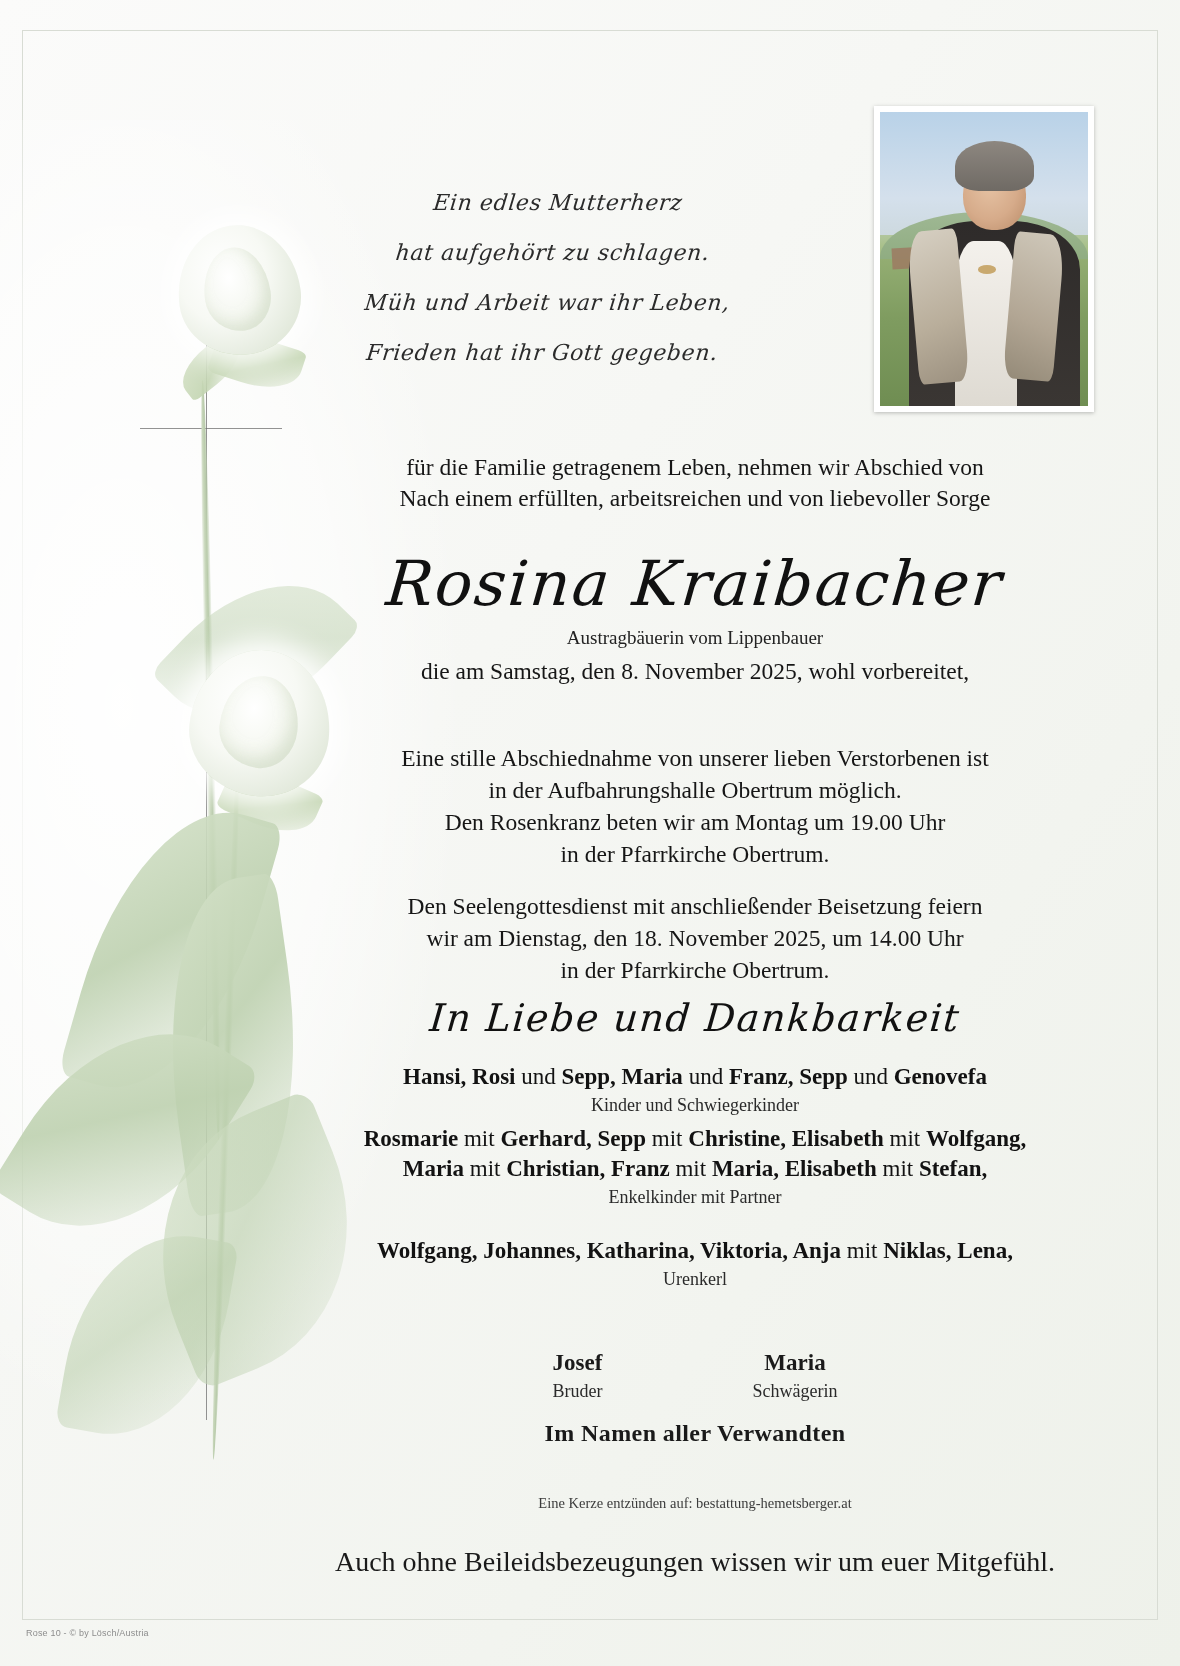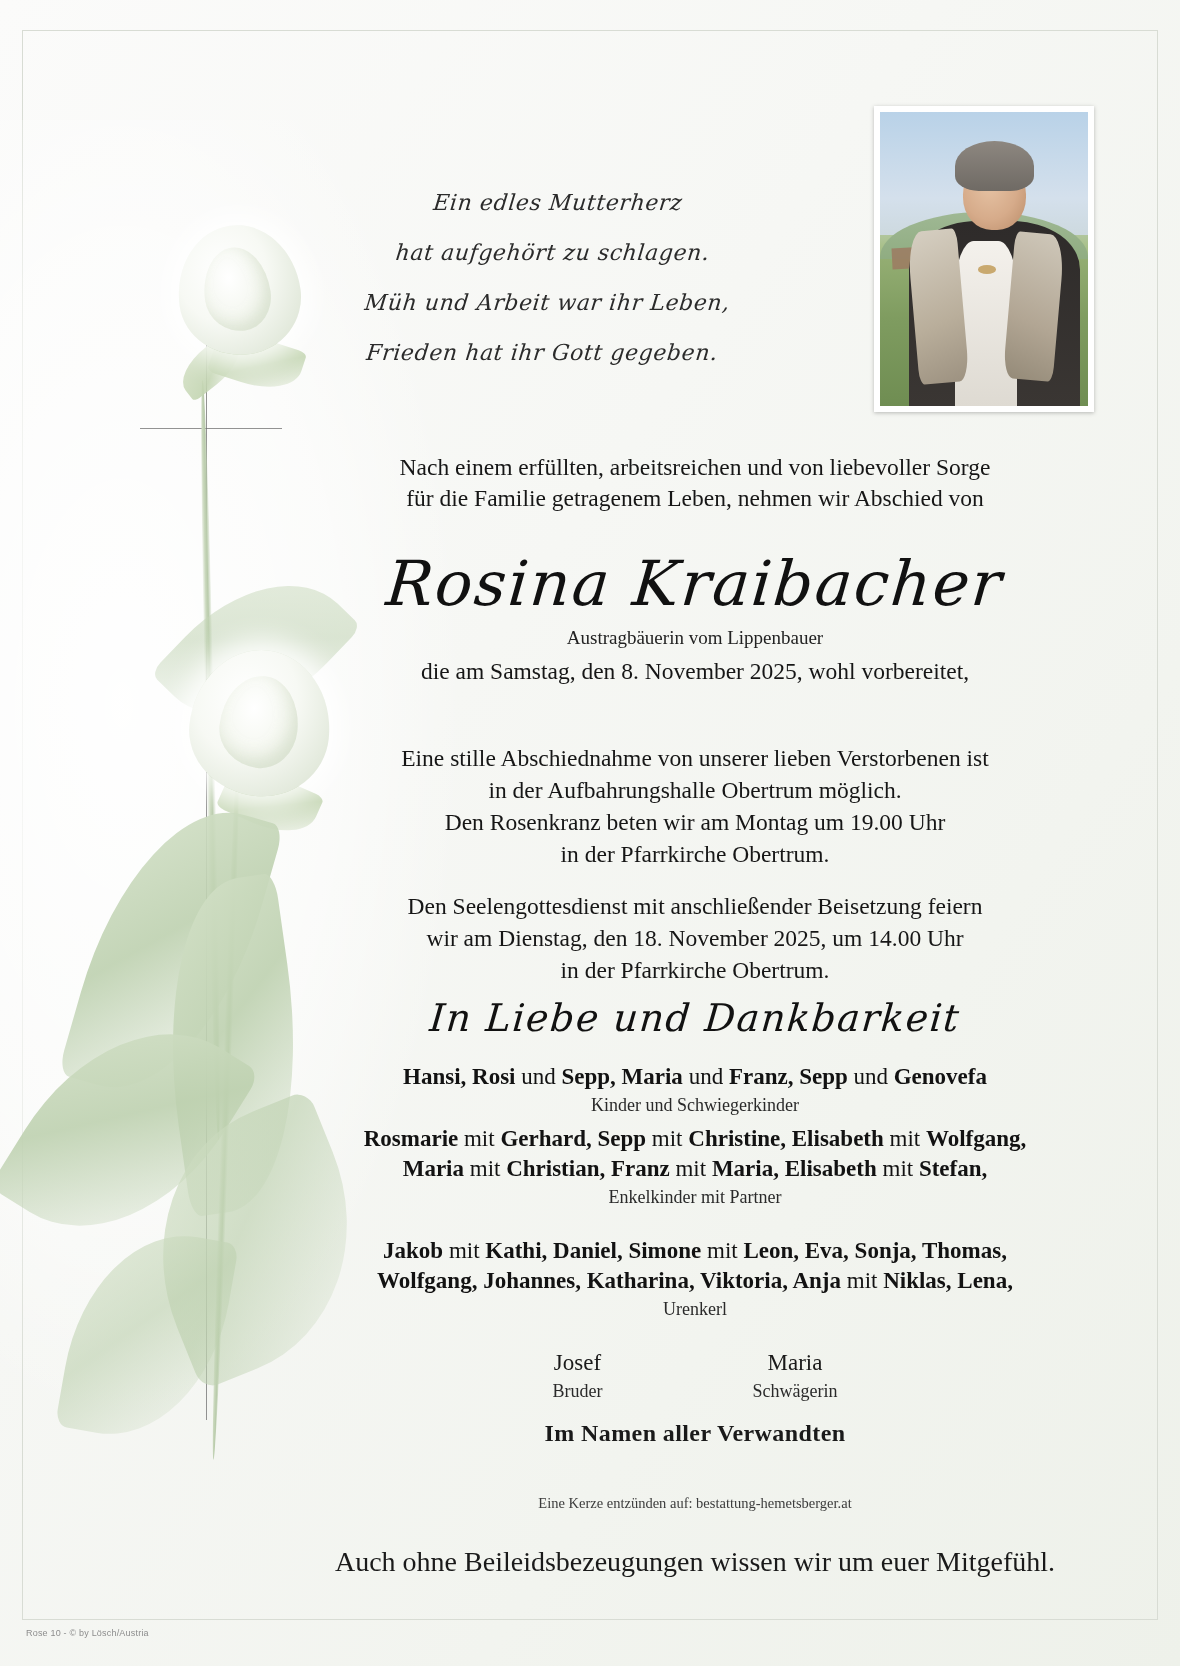--- a/index.html
+++ b/index.html
@@ -287,21 +287,21 @@
   .pair {
     position: absolute;
     top: 1348px;
     left: 0;
     width: 790px;
     display: flex;
     justify-content: center;
     gap: 150px;
   }
   .pair .col { text-align: center; }
-  .pair .p-name { font-size: 23px; font-weight: normal; line-height: 30px; }
+  .pair .p-name { font-size: 23px; font-weight: bold; line-height: 30px; }
   .pair .p-role { font-size: 18px; line-height: 26px; color: #2a2a2a; }
 
   .imnamen {
     position: absolute;
     left: 0;
     top: 1420px;
     width: 790px;
     font-size: 24px;
     font-weight: bold;
     letter-spacing: .4px;
@@ -378,22 +378,22 @@
   <div class="content">
 
     <div class="verse">
       <div>Ein edles Mutterherz</div>
       <div>hat aufgehört zu schlagen.</div>
       <div>Müh und Arbeit war ihr Leben,</div>
       <div>Frieden hat ihr  Gott gegeben.</div>
     </div>
 
     <div class="intro">
+      <div>für die Familie getragenem Leben, nehmen wir Abschied von</div>
       <div>Nach einem erfüllten, arbeitsreichen und von liebevoller Sorge</div>
-      <div>für die Familie getragenem Leben, nehmen wir Abschied von</div>
     </div>
 
     <div class="name">Rosina Kraibacher</div>
     <div class="subname">Austragbäuerin vom Lippenbauer</div>
 
     <div class="blk blk-death">
       <div>die am Samstag, den 8. November 2025, wohl vorbereitet,</div>
     </div>
 
     <div class="blk blk-wake">
@@ -426,23 +426,20 @@
         <div>
           <span>Maria</span><span class="plain"> mit </span><span>Christian, Franz</span><span class="plain"> mit </span><span>Maria, Elisabeth</span><span class="plain"> mit </span><span>Stefan,</span>
         </div>
       </div>
       <div class="role">Enkelkinder mit  Partner</div>
     </div>
 
     <div class="fam fam-urenkerl">
       <div class="names">
         <div>
-          <span>Jakob</span><span class="plain"> mit </span><span>Kathi, Daniel, Simone</span><span class="plain"> mit </span><span>Leon, Eva, Sonja, Thomas,</span>
-        </div>
-        <div>
           <span>Wolfgang, Johannes, Katharina, Viktoria, Anja</span><span class="plain"> mit </span><span>Niklas, Lena,</span>
         </div>
       </div>
       <div class="role">Urenkerl</div>
     </div>
 
     <div class="pair">
       <div class="col">
         <div class="p-name">Josef</div>
         <div class="p-role">Bruder</div>

